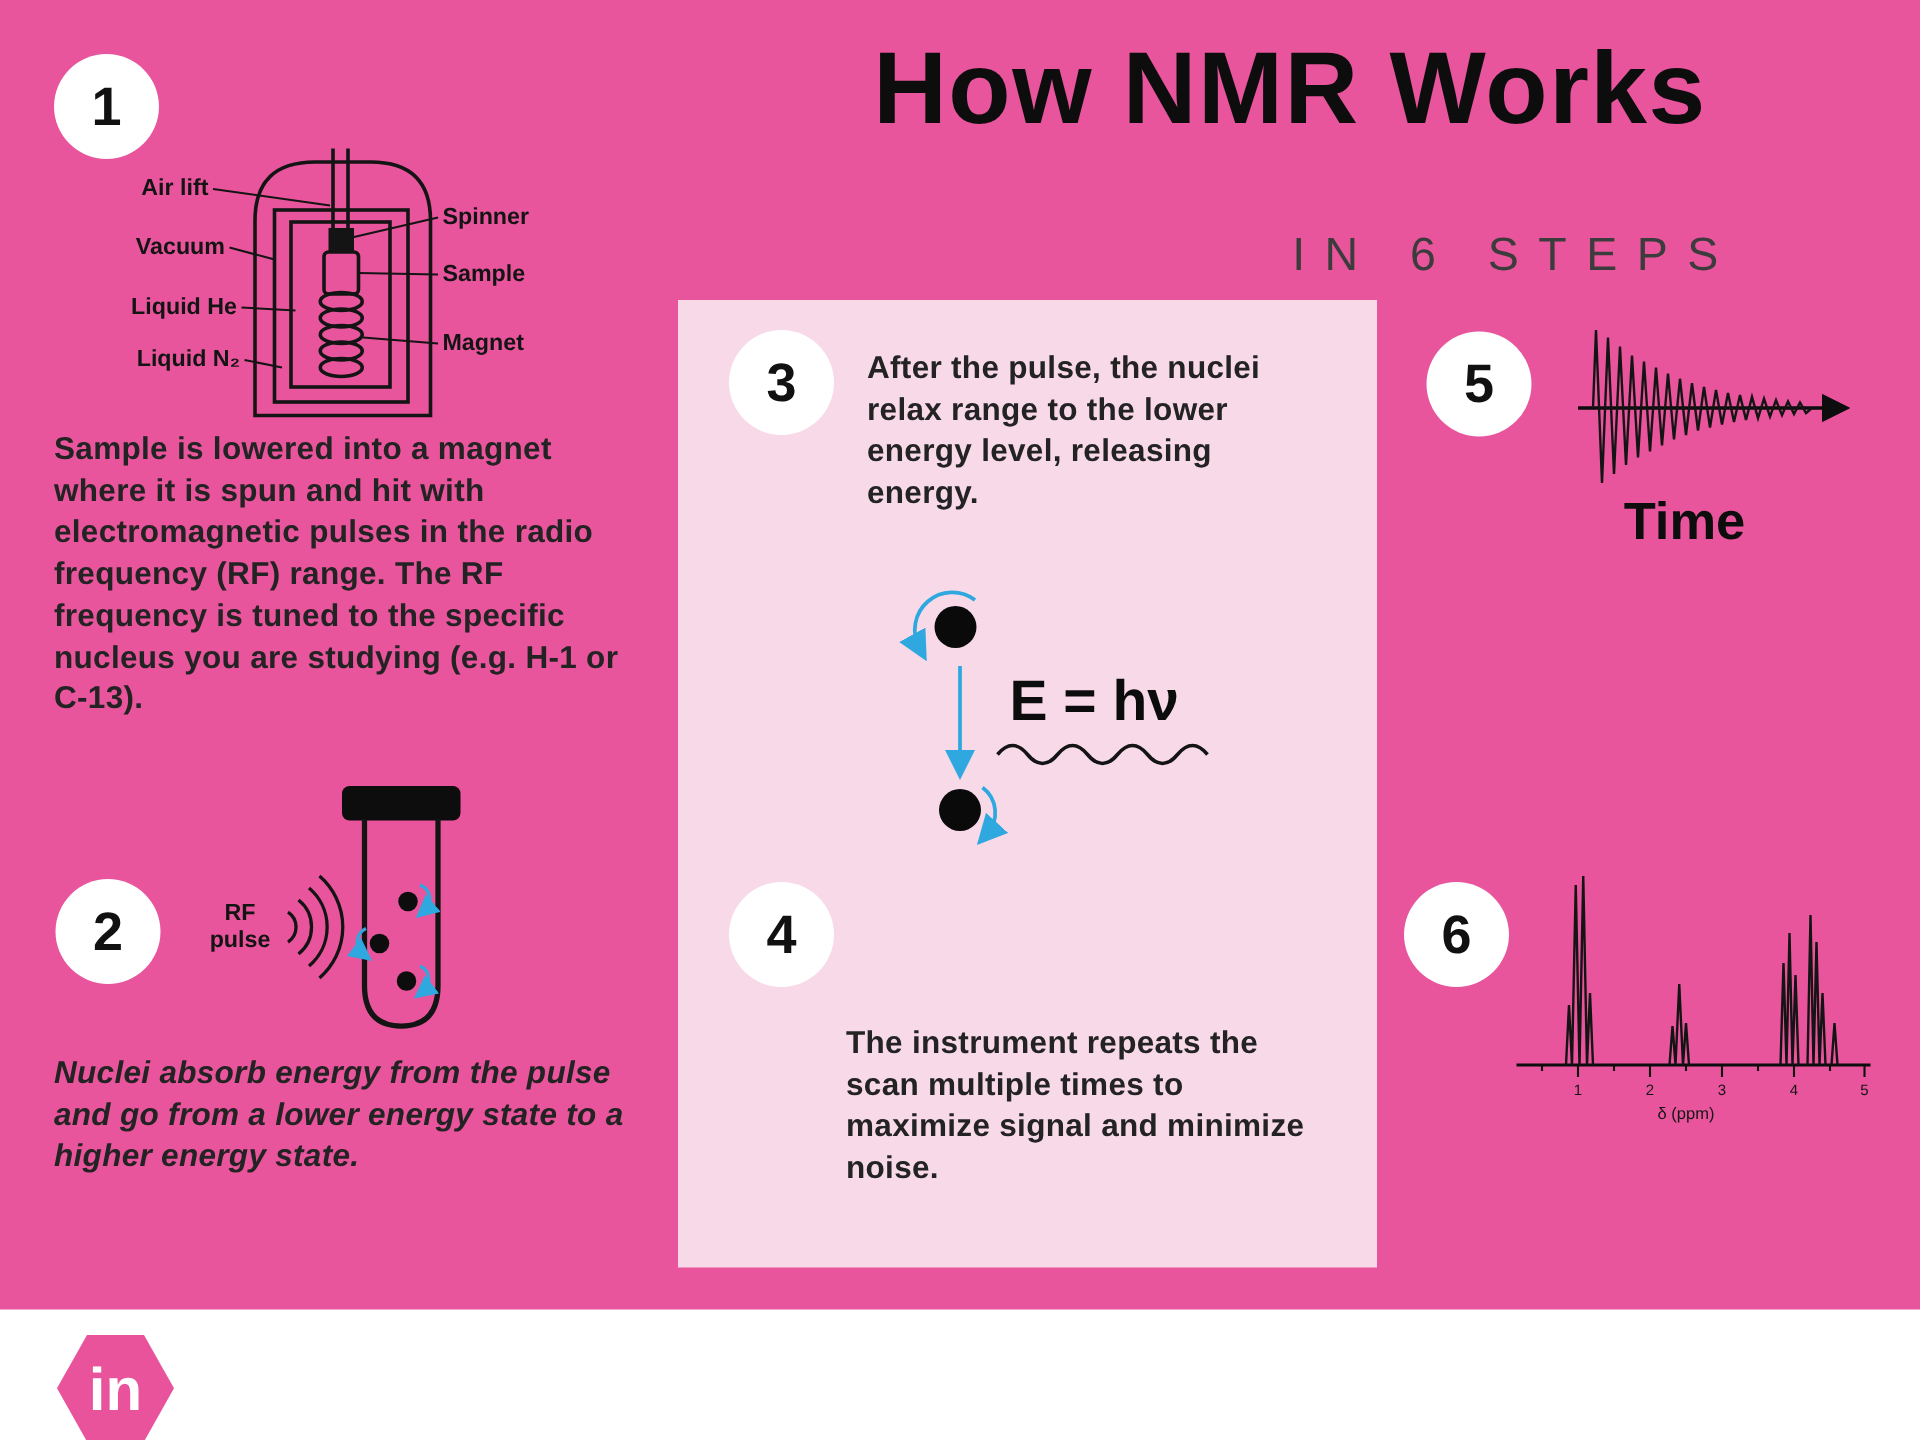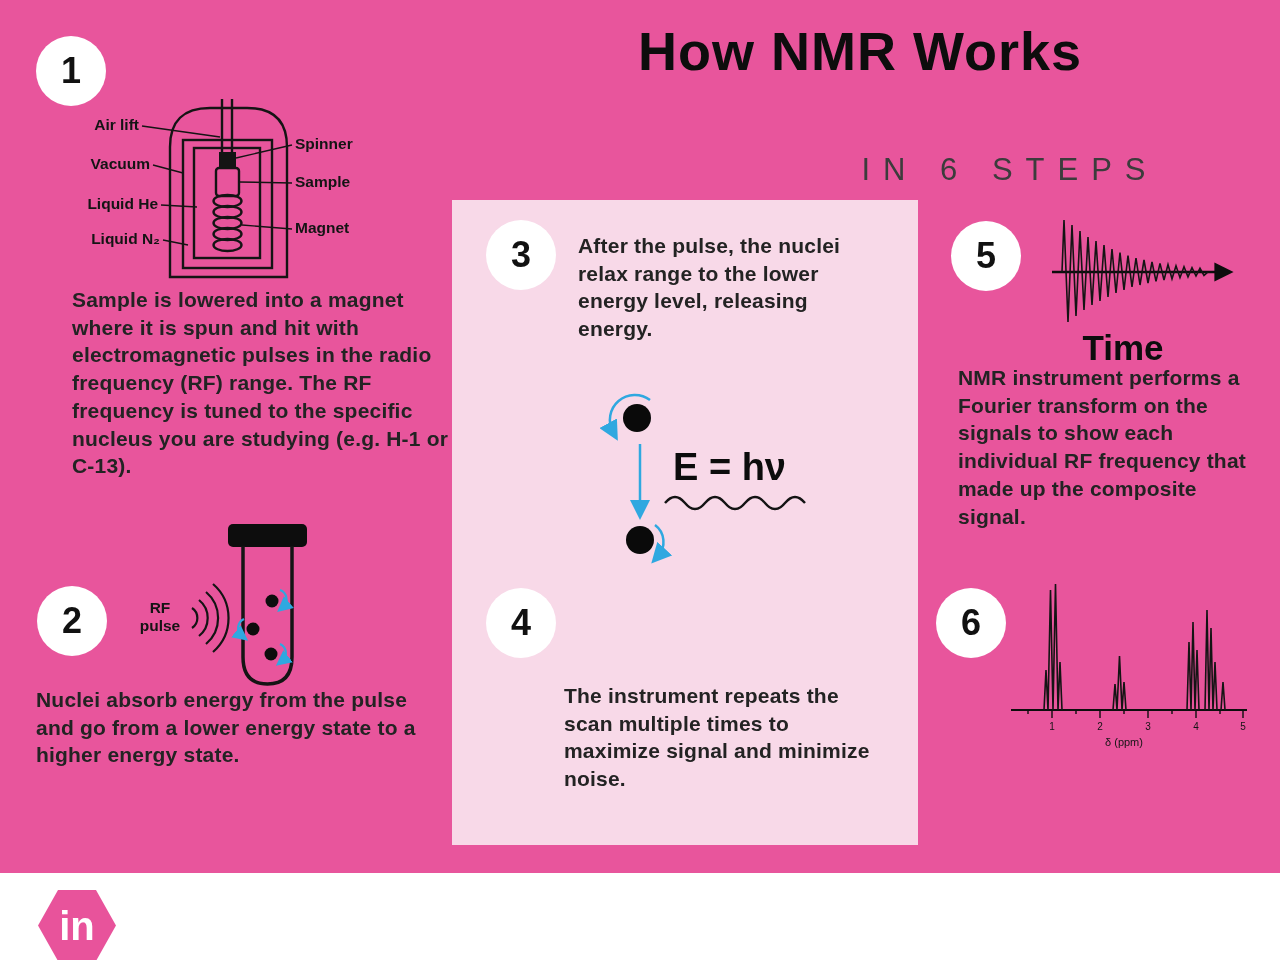--- a/index.html
+++ b/index.html
@@ -1,20 +1,20 @@
 <!DOCTYPE html>
 <html><head>
 <meta charset="utf-8">
 <style>
   * { margin:0; padding:0; box-sizing:border-box; }
   html,body { width:1280px; height:960px; font-family:"Liberation Sans", sans-serif; }
   .canvas { position:relative; width:1280px; height:960px; background:#E8559C; overflow:hidden; }
   .panel { position:absolute; left:452px; top:200px; width:466px; height:645px; background:#F8D9E8; }
   .title { position:absolute; left:500px; top:20px; width:720px; text-align:center;
-           font-size:54px; font-weight:700; letter-spacing:1px; color:#0D0D0D; }
+           font-size:68px; font-weight:700; letter-spacing:1px; color:#0D0D0D; }
   .subtitle { position:absolute; left:825px; top:152px; width:370px; text-align:center;
               font-size:31px; font-weight:400; letter-spacing:13px; color:#3C3C3C; }
   .badge { position:absolute; width:70px; height:70px; border-radius:50%; background:#FFFFFF;
            display:flex; align-items:center; justify-content:center; }
   .badge span { font-size:36px; font-weight:700; color:#111; }
   .step-text { position:absolute; font-size:21px; line-height:1.32; font-weight:700;
                color:#232323; letter-spacing:0.2px; }
   .svgd { position:absolute; }
   .dlabel { font: 700 15.5px "Liberation Sans", sans-serif; fill:#141414; }
   .rf-label { font: 700 15.5px "Liberation Sans", sans-serif; fill:#141414; }
@@ -49,25 +49,24 @@
   <div class="badge" style="left:486px; top:588px;">
     <span>4</span>
   </div>
   <div class="badge" style="left:951px; top:221px;">
     <span>5</span>
   </div>
   <div class="badge" style="left:936px; top:588px;">
     <span>6</span>
   </div>
 
-  <p class="step-text" style="left:36px; top:286px; width:392px;margin-left:36px;">Sample is lowered into a magnet where it is spun and hit with electromagnetic pulses in the radio frequency (RF) range. The RF frequency is tuned to the specific nucleus you are studying (e.g. H-1 or C-13).</p>
-  <p class="step-text" style="left:36px; top:686px; width:400px;">Nuclei absorb energy from the pulse and go from a lower energy state to a higher energy state.</p>
+  <p class="step-text" style="left:36px; top:286px; width:392px;">Sample is lowered into a magnet where it is spun and hit with electromagnetic pulses in the radio frequency (RF) range. The RF frequency is tuned to the specific nucleus you are studying (e.g. H-1 or C-13).</p>
+  <p class="step-text" style="left:36px; top:702px; width:400px;font-style:italic;">Nuclei absorb energy from the pulse and go from a lower energy state to a higher energy state.</p>
   <p class="step-text" style="left:578px; top:232px; width:300px;">After the pulse, the nuclei relax range to the lower energy level, releasing energy.</p>
   <p class="step-text" style="left:564px; top:682px; width:312px;">The instrument repeats the scan multiple times to maximize signal and minimize noise.</p>
-  <p class="step-text" style="left:958px; top:364px; width:300px;">NMR instrument performs a Fourier transform on the signals to show each individual RF frequency that made up the composite signal.</p>
 
   <svg class="svgd" style="left:55px; top:95px;" width="360" height="195" viewBox="0 0 360 195">
     <g class="stroke-d" stroke-width="2.4">
       <path d="M115,182 V52 Q115,13 155,13 H192 Q232,13 232,52 V182 Z"></path>
       <line x1="167" y1="4" x2="167" y2="57"></line>
       <line x1="177" y1="4" x2="177" y2="57"></line>
       <rect x="128" y="45" width="89" height="128"></rect>
       <rect x="139" y="53" width="66" height="110"></rect>
       <rect x="161" y="73" width="23" height="28" rx="3"></rect>
       <ellipse cx="172.5" cy="106" rx="14" ry="6"></ellipse>

